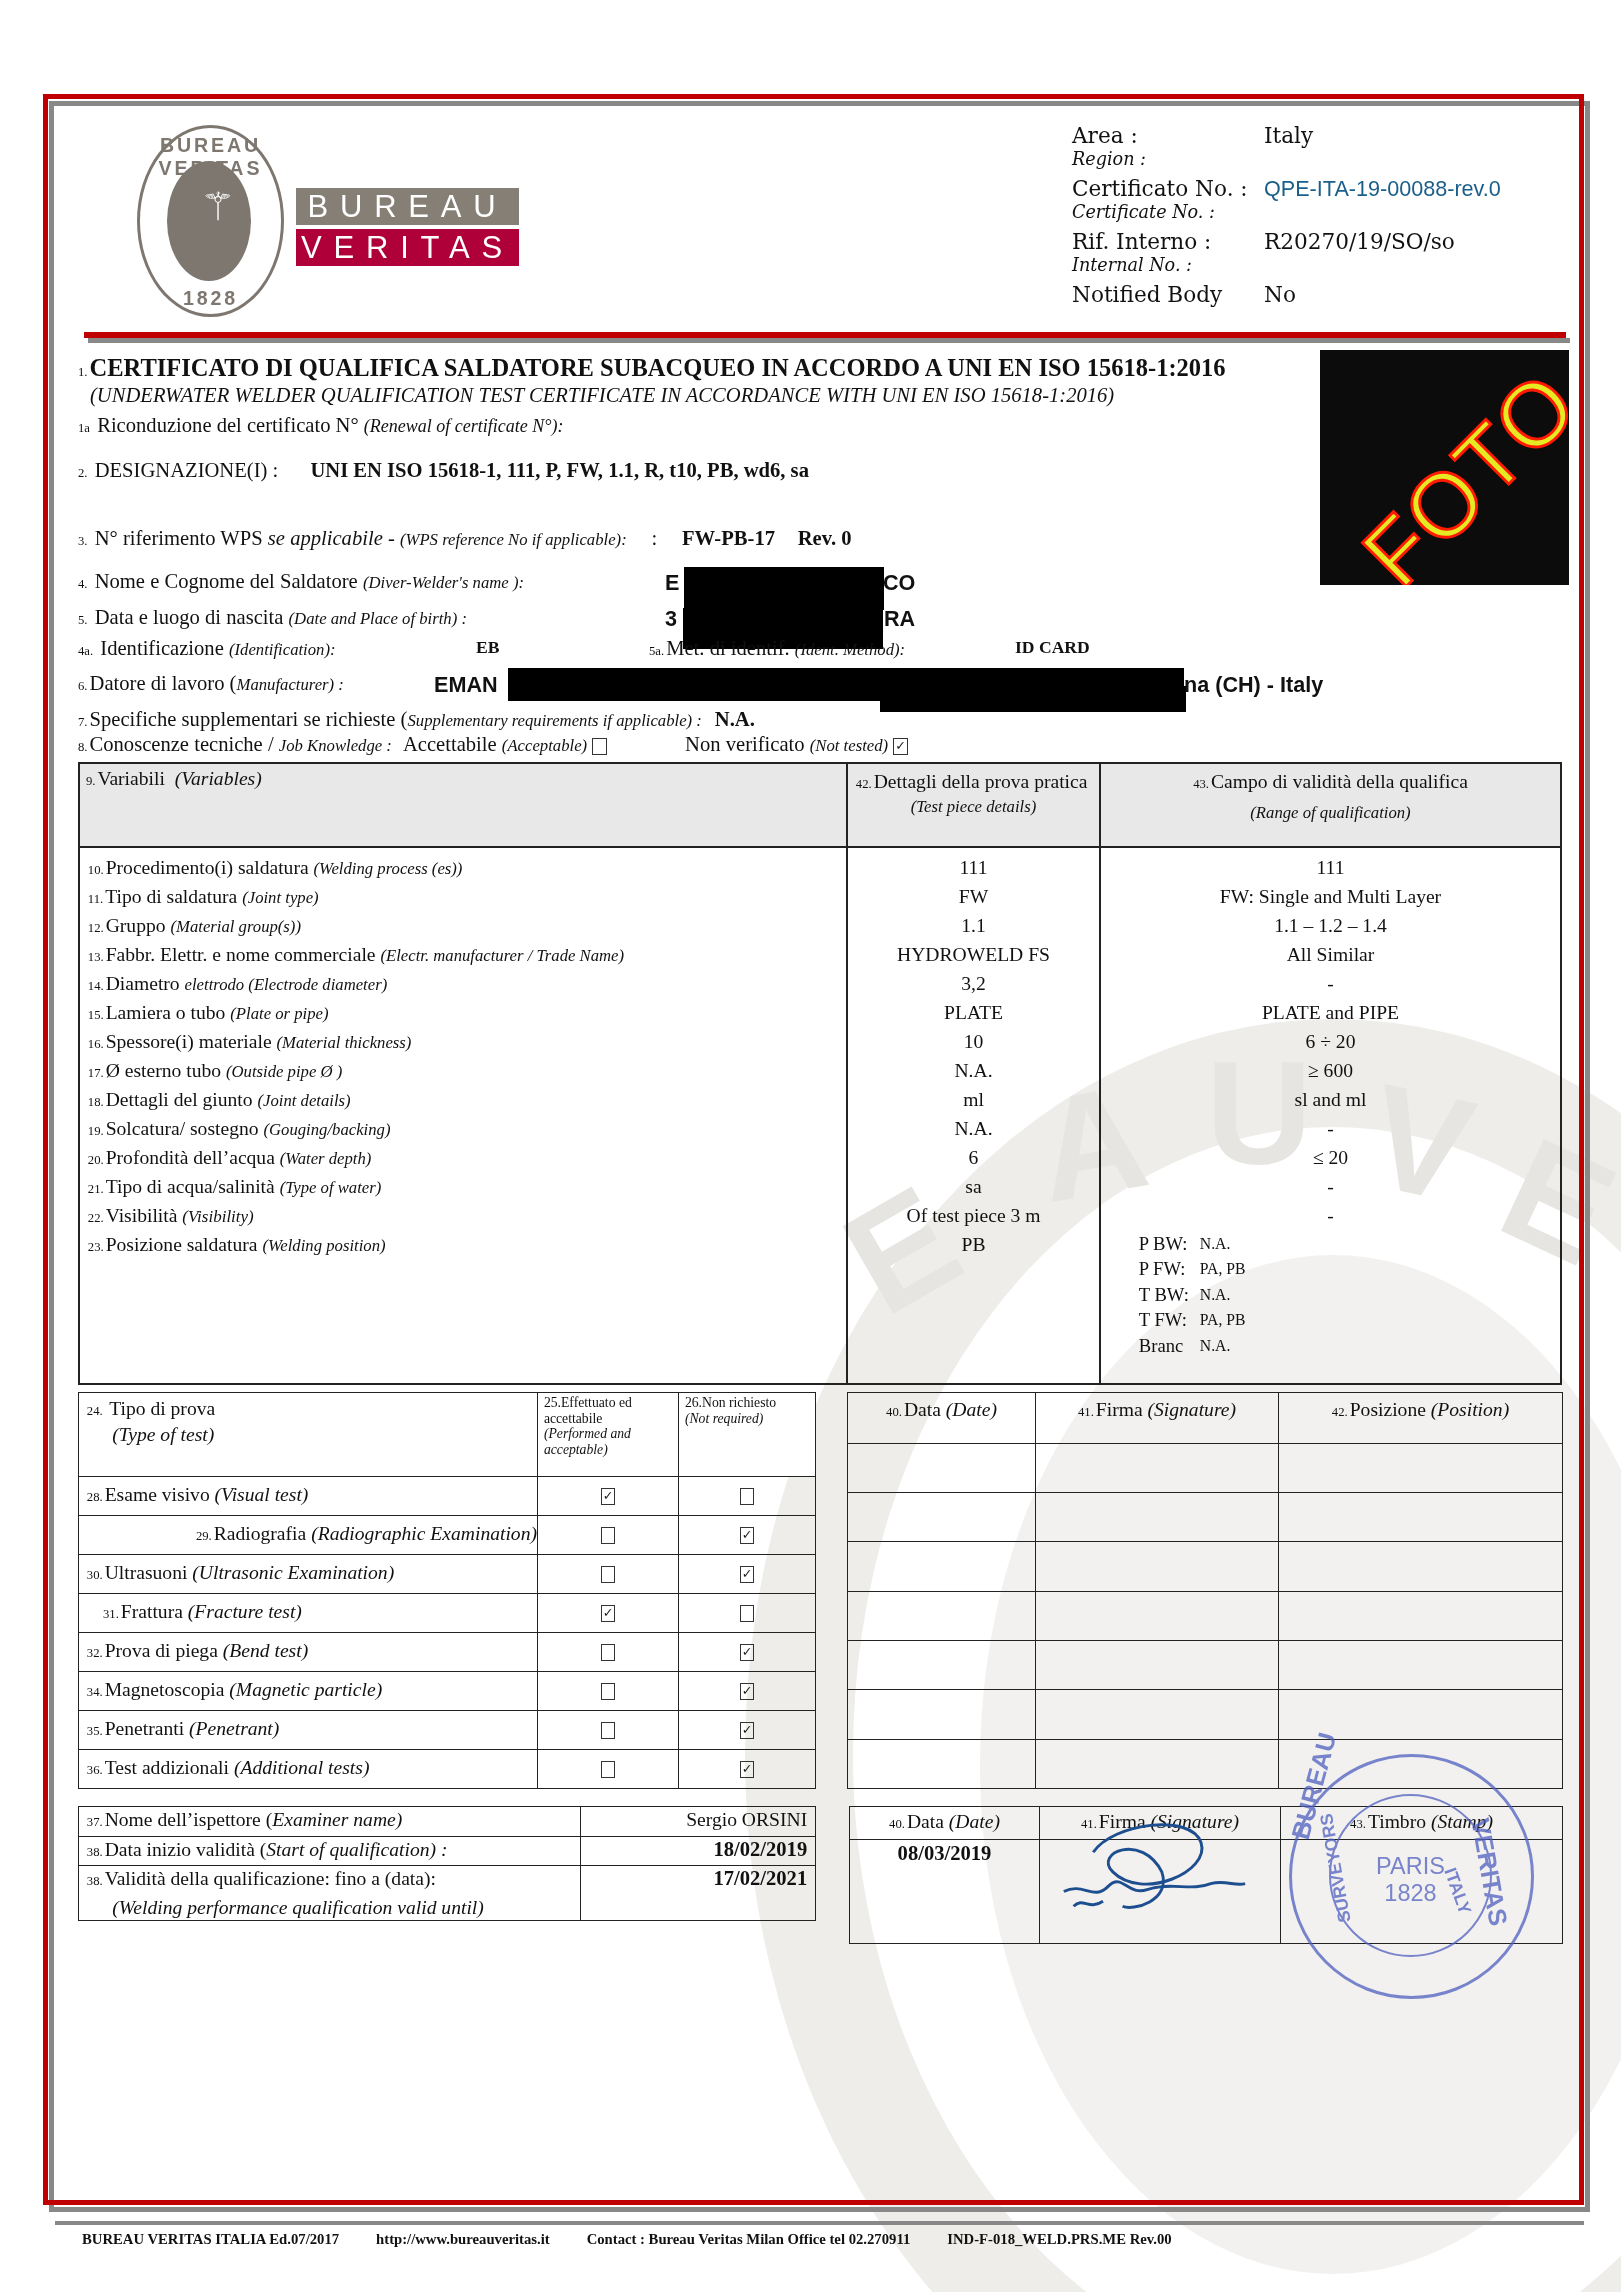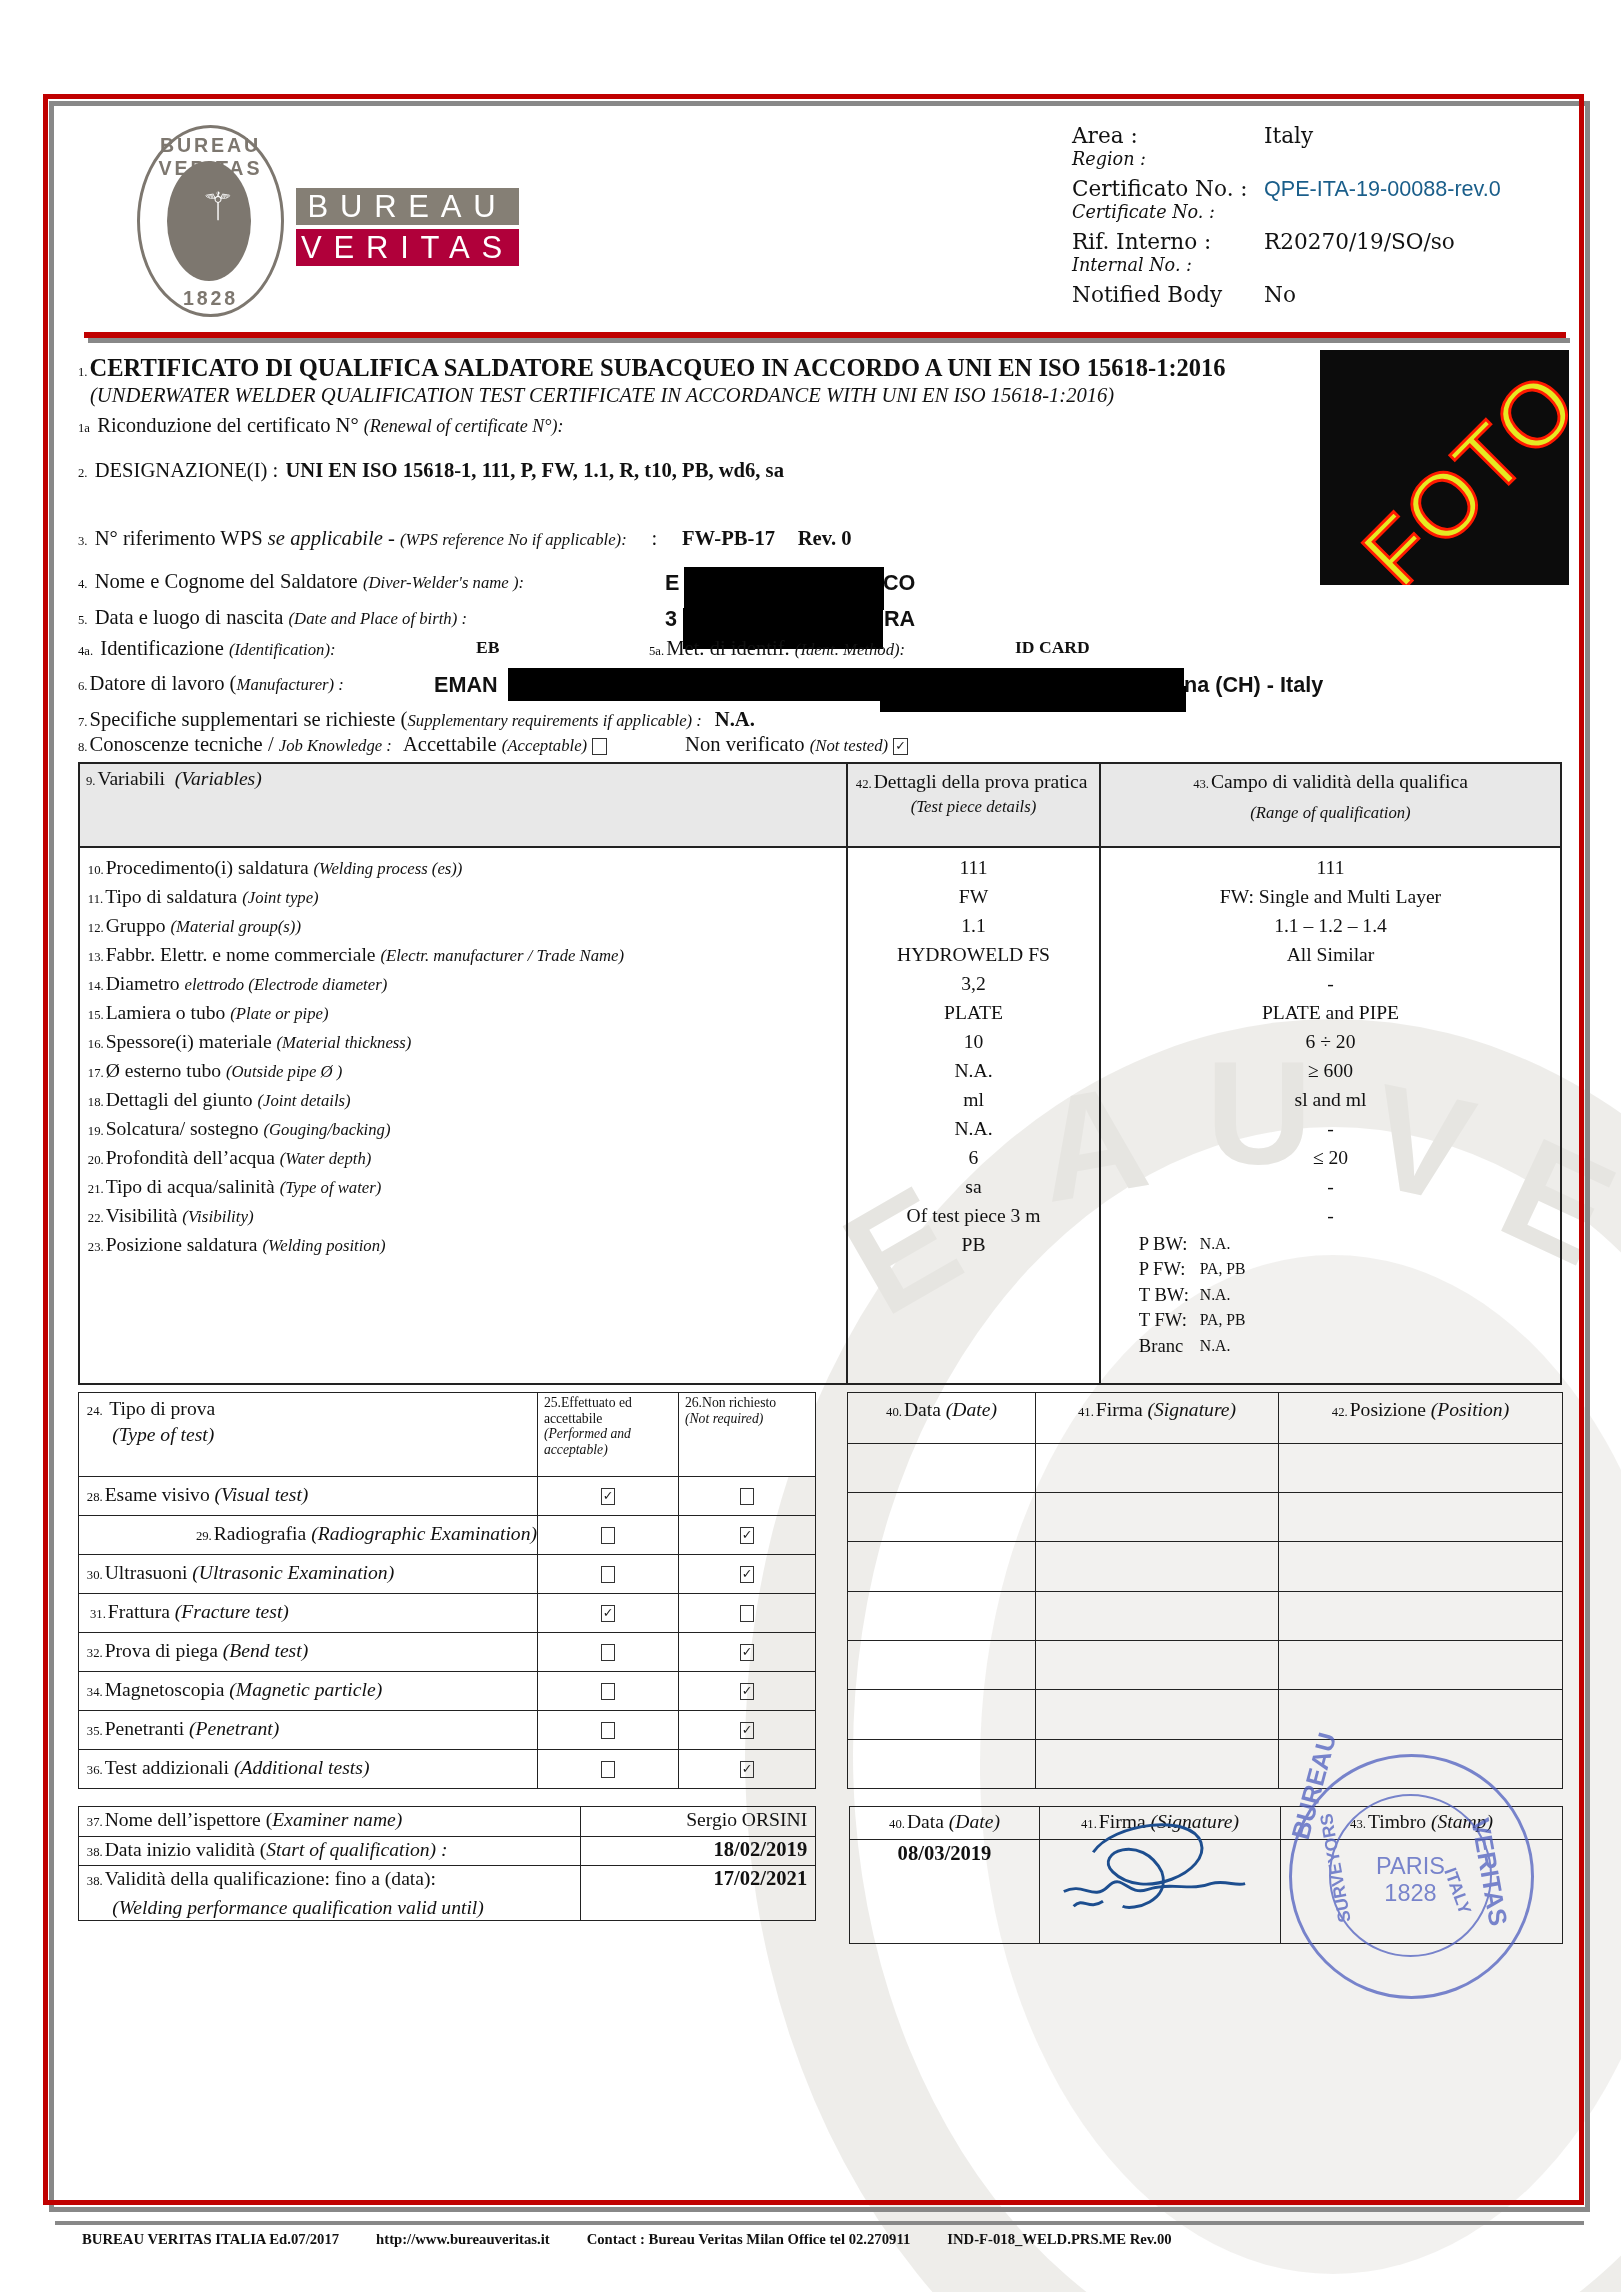--- a/index.html
+++ b/index.html
@@ -153,21 +153,21 @@
   <span class="num">1.</span><span class="title">CERTIFICATO DI QUALIFICA SALDATORE SUBACQUEO IN ACCORDO A UNI EN ISO 15618-1:2016</span>
 </div>
 <div class="line subtitle" style="left:90px;top:384px;">(UNDERWATER WELDER QUALIFICATION TEST CERTIFICATE IN ACCORDANCE WITH UNI EN ISO 15618-1:2016)</div>
 
 <div class="line" style="left:78px;top:414px;">
   <span class="num">1a</span> <span>Riconduzione del certificato N°</span> <i style="font-size:18px">(Renewal of certificate N°):</i>
 </div>
 
 <div class="line" style="left:78px;top:459px;">
   <span class="num">2.</span> <span>DESIGNAZIONE(I) :</span>
-  <span class="bold" style="margin-left:2px">UNI EN ISO 15618-1, 111, P, FW, 1.1, R, t10, PB, wd6, sa</span>
+  <span class="bold" style="margin-left:27px">UNI EN ISO 15618-1, 111, P, FW, 1.1, R, t10, PB, wd6, sa</span>
 </div>
 
 <div class="line" style="left:78px;top:527px;">
   <span class="num">3.</span> <span>N° riferimento WPS</span> <i>se applicabile -</i> <i style="font-size:16.7px">(WPS reference No if applicable):</i>
   <span style="margin:0 19.6px">:</span>
   <span class="bold">FW-PB-17</span>
   <span class="bold" style="margin-left:17.6px">Rev. 0</span>
 </div>
 
 <div class="line" style="left:78px;top:570px;">
@@ -336,21 +336,21 @@
         <td style="padding-left:7.8px;white-space:nowrap;text-align:right;"><span class="num">29.</span><span>Radiografia</span> <i>(Radiographic Examination)</i></td>
       <td class="cb-cell"><span class="cb"></span></td>
       <td class="cb-cell"><span class="cb checked"></span></td>
       </tr>
       <tr class="test-row">
         <td style="padding-left:7.8px;white-space:nowrap;"><span class="num">30.</span><span>Ultrasuoni</span> <i>(Ultrasonic Examination)</i></td>
       <td class="cb-cell"><span class="cb"></span></td>
       <td class="cb-cell"><span class="cb checked"></span></td>
       </tr>
       <tr class="test-row">
-        <td style="padding-left:11px;white-space:nowrap;"><span class="num">31.</span><span>Frattura</span> <i>(Fracture test)</i></td>
+        <td style="padding-left:24px;white-space:nowrap;"><span class="num">31.</span><span>Frattura</span> <i>(Fracture test)</i></td>
       <td class="cb-cell"><span class="cb checked"></span></td>
       <td class="cb-cell"><span class="cb"></span></td>
       </tr>
       <tr class="test-row">
         <td style="padding-left:7.8px;white-space:nowrap;"><span class="num">32.</span><span>Prova di piega</span> <i>(Bend test)</i></td>
       <td class="cb-cell"><span class="cb"></span></td>
       <td class="cb-cell"><span class="cb checked"></span></td>
       </tr>
       <tr class="test-row">
         <td style="padding-left:7.8px;white-space:nowrap;"><span class="num">34.</span><span>Magnetoscopia</span> <i>(Magnetic particle)</i></td>

